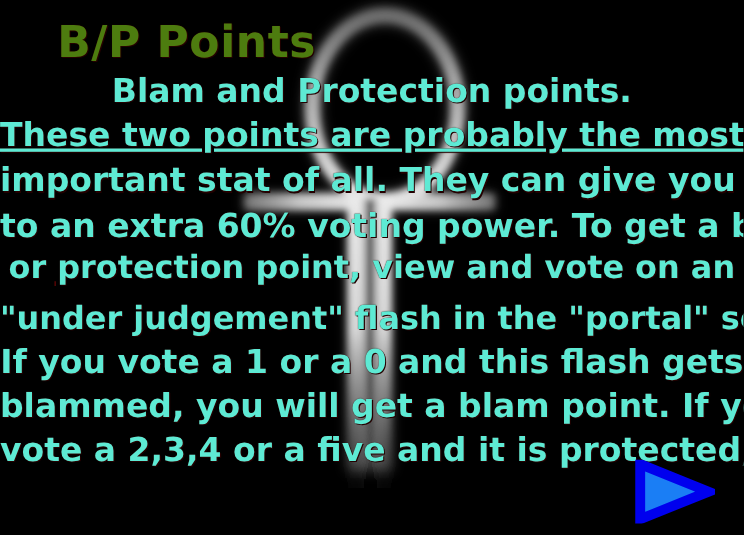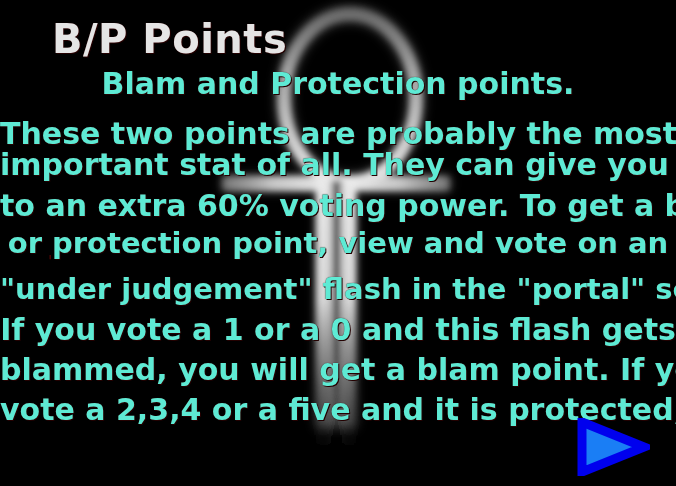--- a/index.html
+++ b/index.html
@@ -32,41 +32,41 @@
     height: 486px;
   }
 
   .slide-title {
     position: absolute;
     left: 52px;
     top: 16px;
     font-family: "DejaVu Sans", sans-serif;
     font-size: 40px;
     font-weight: bold;
-    color: #e5e5e5;
+    color: #4d7c0f;
     letter-spacing: 0.5px;
     white-space: nowrap;
     text-shadow: 0 0 1px #3a0000, 1px 1px 0 #230000;
   }
 
   .body-line {
     position: absolute;
     width: 676px;
     text-align: center;
     font-family: "DejaVu Sans", sans-serif;
     font-size: 30px;
     font-weight: bold;
     color: #5eead4;
     white-space: nowrap;
     letter-spacing: 0px;
     text-shadow: 0 0 1px #3a0000, 1px 1px 0 #230000;
   }
 
   .l1 { top: 66px;  }
-  .l2 { top: 116px; }
+  .l2 { top: 106px; text-decoration: underline; }
   .l3 { top: 147px; }
   .l4 { top: 188px; }
   .l5 { top: 226px; font-size: 29px; }
   .l6 { top: 272px; font-size: 29px; }
   .l7 { top: 312px; }
   .l8 { top: 352px; }
   .l9 { top: 392px; }
 
   .stray-mark {
     position: absolute;

